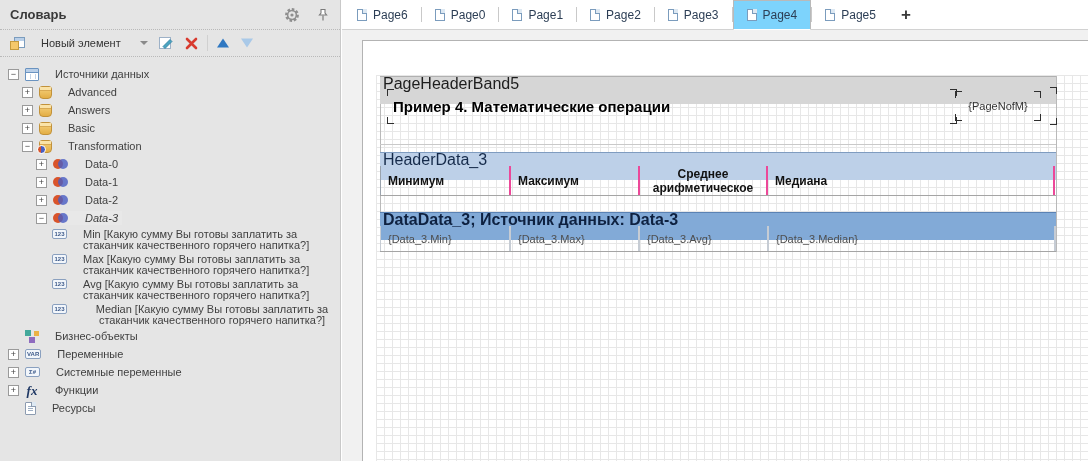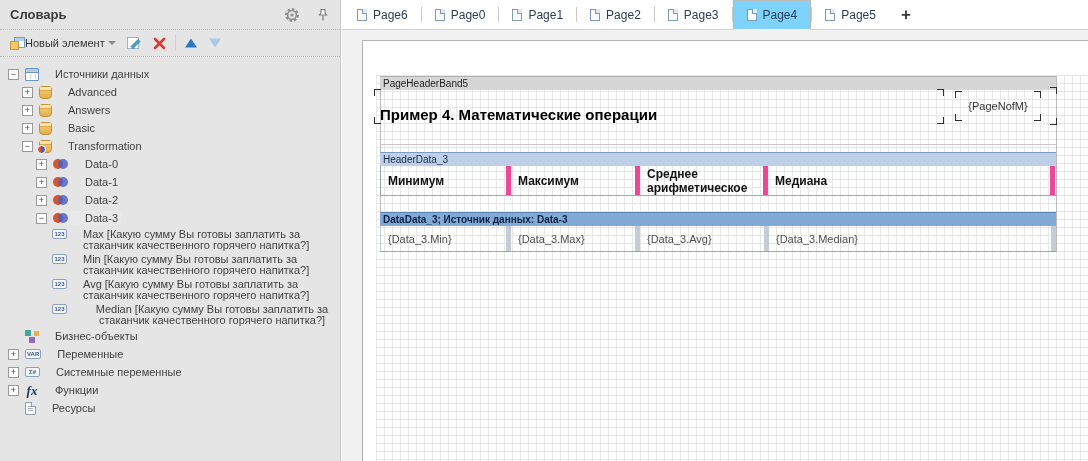--- a/index.html
+++ b/index.html
@@ -11,21 +11,21 @@
   .panel { position:absolute; left:0; top:0; width:341px; height:461px;
     background:#e5e5e5; border-right:1px solid #c9c9c9; }
   .panel-header { height:30px; display:flex; align-items:center; padding:0 10px;
     border-bottom:1px dotted #b9b9b9; }
   .panel-title { font-size:13px; font-weight:bold; color:#3a3a3a; }
   .ph-icons { margin-left:auto; display:flex; align-items:center; gap:16px; }
   .ph-icons svg { display:block; cursor:pointer; }
 
   .toolbar { height:27px; display:flex; align-items:center; gap:6px;
     padding:0 8px; border-bottom:1px dotted #b9b9b9; }
-  .tbtn { display:flex; align-items:center; gap:0; background:none; border:none;
+  .tbtn { display:flex; align-items:center; gap:16px; background:none; border:none;
     font-family:inherit; font-size:11px; color:#333; cursor:pointer; padding:2px 2px; }
   .caret { width:0; height:0; border-left:4px solid transparent;
     border-right:4px solid transparent; border-top:4px solid #8a8a8a; margin-left:3px; }
   .tb-sep { width:1px; height:16px; background:#d0d0d0; }
   .ic-new { position:relative; width:15px; height:13px; }
   .ic-new .bk { position:absolute; right:0; top:0; width:11px; height:11px;
     background:#fff; border:1px solid #7b9cbd; }
   .ic-new .bk::before { content:""; position:absolute; left:0; right:0; top:0; height:3px;
     background:#b9cfe8; }
   .ic-new .fr { position:absolute; left:0; bottom:0; width:9px; height:9px;
@@ -35,21 +35,21 @@
   .trow { display:flex; align-items:center; gap:4px; min-height:18px;
     font-size:11px; color:#3f3f3f; cursor:default; }
   .trow.wrap { align-items:flex-start; padding-top:1px; padding-bottom:1px; min-height:0; }
   .trow.wrap .lbl { width:258px; line-height:10.5px; }
   .exp { flex:none; width:11px; height:11px; border:1px solid #9a9a9a; background:#fff;
     display:inline-flex; align-items:center; justify-content:center;
     font-size:9px; line-height:9px; color:#444; cursor:pointer; }
   .exp.ph { visibility:hidden; }
   .selwrap { display:flex; align-items:center; gap:16px; padding:1px 4px 1px 2px; }
   .trow.wrap .selwrap { align-items:flex-start; }
-  .selwrap.on { background:#e8e8e8; }
+  .selwrap.on { background:#e8e8e8;font-style:italic; }
 
   
   .tic { flex:none; display:inline-block; }
   .i-table { width:14px; height:13px; border:1px solid #6a93c0; background:#fff;
     position:relative; border-radius:1px; }
   .i-table::before { content:""; position:absolute; left:0; right:0; top:0; height:3px;
     background:#b9cfe8; border-bottom:1px solid #6a93c0; }
   .i-table::after { content:""; position:absolute; top:5px; bottom:1px; left:4px; width:4px;
     border-left:1px solid #c3d3e6; border-right:1px solid #c3d3e6; }
   .i-db { width:13px; height:13px; background:linear-gradient(#f6d27e,#e3ae45);
@@ -101,48 +101,48 @@
     background:#f1f1f1; overflow:hidden; }
   .page { position:absolute; left:20px; top:10px; width:748px; height:900px;
     background:#fff; border:1px solid #b3b3b3; }
   .grid-area { position:absolute; left:13px; top:34px; right:2px; bottom:0;
     background-image:
       repeating-linear-gradient(to right, #e7e7e7 0 1px, transparent 1px 8px),
       repeating-linear-gradient(to bottom, #e7e7e7 0 1px, transparent 1px 8px); }
   .vline { position:absolute; width:1px; top:35px; height:176px; background:#b9b9b9; }
   .vline.l { left:17px; } .vline.r { left:693px; }
 
-  .strip { position:absolute; left:17px; width:676px; height:14px;
-    font-size:10px; line-height:13px; padding-left:3px; cursor:pointer; }
+  .strip { position:absolute; left:17px; width:676px; height:28px;
+    font-size:16px; line-height:13px; padding-left:3px; cursor:pointer; }
   .s-ph { top:35px; background:#d6d6d6; border-top:1px solid #b0b0b0; color:#1d1d1d; }
   .s-hd { top:111px; background:#bdd0e8; border-top:1px solid #7f9cc0; color:#152a4a; }
   .s-dd { top:171px; background:#82aad7; border-top:1px solid #5a82b4; color:#0e2140;
     font-weight:bold; }
 
   .comp { position:absolute; cursor:pointer; }
-  .title-comp { left:12px; top:49px; width:568px; height:33px; display:flex;
-    align-items:flex-end; }
+  .title-comp { left:25px; top:49px; width:568px; height:33px; display:flex;
+    align-items:center; }
   .title-text { font-size:15px; font-weight:bold; color:#000; padding-left:5px;
     white-space:nowrap; }
   .pnm-comp { left:593px; top:51px; width:84px; height:28px; display:flex;
     align-items:center; justify-content:center; font-size:11px; color:#333; }
   .cm { position:absolute; width:7px; height:7px; border:0 solid #2e2e2e; }
   .cm.tl { left:-1px; top:-1px; border-left-width:1px; border-top-width:1px; }
   .cm.tr { right:-1px; top:-1px; border-right-width:1px; border-top-width:1px; }
   .cm.bl { left:-1px; bottom:-1px; border-left-width:1px; border-bottom-width:1px; }
   .cm.br { right:-1px; bottom:-1px; border-right-width:1px; border-bottom-width:1px; }
   .mmarks { position:absolute; left:683px; top:47px; width:10px; height:36px; }
   .band-bottom { position:absolute; left:17px; top:103px; width:676px;
     border-top:1px solid #c9c9c9; }
 
   .brow { position:absolute; left:17px; width:676px; display:flex; }
   .hrow { top:125px; height:30px; border-bottom:1px solid #a5a5a5; }
   .drow { top:185px; height:26px; border-bottom:1px solid #a5a5a5; }
   .cell { height:100%; display:flex; align-items:center; padding:8px 7px;
-    border-right:5px solid #ec4899; cursor:pointer; }
+    border-right:2px solid #ec4899; cursor:pointer;text-align:center; }
   .cell:first-child { border-left:1px solid #9aa3ad; }
   .hrow .cell { font-size:12px; font-weight:bold; color:#111; }
   .drow .cell { font-size:11px; color:#4e4e4e; border-right-color:#c6ccd4; }
   .drow .cell:first-child { border-left-color:#c6ccd4; }
 </style>
 </head>
 <body>
 
 <div class="app">
 
@@ -255,27 +255,27 @@
         <div class="trow" style="padding-left: 36px;">
           <span class="exp">−</span>
           <span class="selwrap on">
             <span class="tic i-data"></span>
             <span class="lbl">Data-3</span>
           </span>
         </div>
         <div class="trow wrap" style="padding-left: 50px;">
           <span class="selwrap">
             <span class="tic i-badge">123</span>
+            <span class="lbl">Min [Какую сумму Вы готовы заплатить за стаканчик качественного горячего напитка?]</span>
+          </span>
+        </div>
+        <div class="trow wrap" style="padding-left: 50px;">
+          <span class="selwrap">
+            <span class="tic i-badge">123</span>
             <span class="lbl">Max [Какую сумму Вы готовы заплатить за стаканчик качественного горячего напитка?]</span>
-          </span>
-        </div>
-        <div class="trow wrap" style="padding-left: 50px;">
-          <span class="selwrap">
-            <span class="tic i-badge">123</span>
-            <span class="lbl">Min [Какую сумму Вы готовы заплатить за стаканчик качественного горячего напитка?]</span>
           </span>
         </div>
         <div class="trow wrap" style="padding-left: 50px;">
           <span class="selwrap">
             <span class="tic i-badge">123</span>
             <span class="lbl">Avg [Какую сумму Вы готовы заплатить за стаканчик качественного горячего напитка?]</span>
           </span>
         </div>
         <div class="trow wrap" style="padding-left: 50px; text-align: center;">
           <span class="selwrap">

